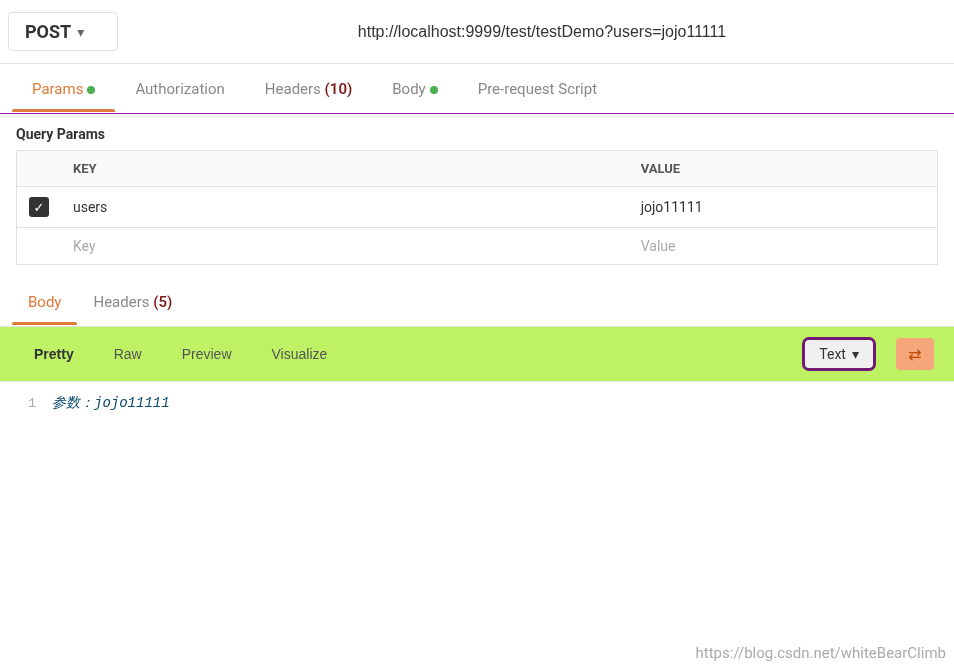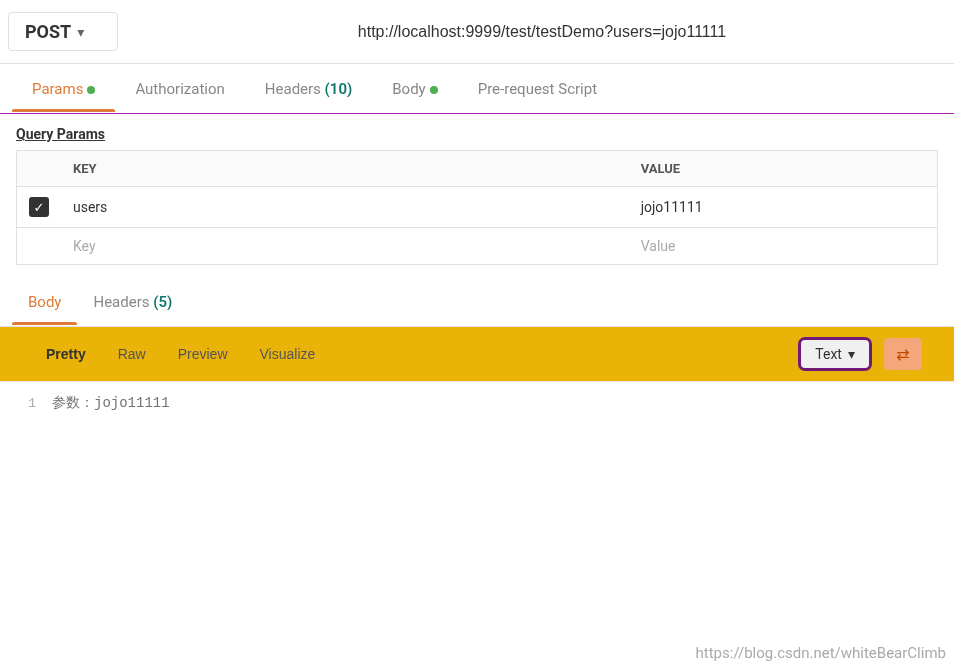--- a/index.html
+++ b/index.html
@@ -83,34 +83,33 @@
     .tab-dot {
       display: inline-block;
       width: 8px;
       height: 8px;
       border-radius: 50%;
       background: #4caf50;
       margin-left: 4px;
       vertical-align: middle;
     }
     .tab-badge {
-      color: #0f766e;
+      color: #7f1d1d;
       font-weight: 600;
     }
 
     
     .query-params-section {
       padding: 12px 16px 0;
     }
     .section-title {
       font-size: 14px;
       font-weight: 700;
       color: #333;
       margin-bottom: 8px;
-      text-decoration: underline;
     }
 
     
     .params-table {
       width: 100%;
       border-collapse: collapse;
       border: 1px solid #e0e0e0;
     }
     .params-table th {
       text-align: left;
@@ -178,24 +177,24 @@
       right: 0;
       height: 3px;
       background: #e07b39;
       border-radius: 2px 2px 0 0;
     }
 
     
     .format-toolbar {
       display: flex;
       align-items: center;
-      padding: 10px 32px;
-      gap: 4px;
+      padding: 10px 20px;
+      gap: 12px;
       border-bottom: 1px solid #e8e8e8;
-      background: #eab308;
+      background: #bef264;
     }
     .format-btn {
       padding: 6px 14px;
       font-size: 14px;
       color: #555;
       background: transparent;
       border: none;
       border-radius: 4px;
       cursor: pointer;
     }
@@ -244,21 +243,22 @@
       font-family: 'Courier New', monospace;
       font-size: 14px;
     }
     .line-number {
       color: #aaa;
       min-width: 20px;
       text-align: right;
       font-size: 13px;
     }
     .code-content {
-      color: #737373;
+      color: #0c4a6e;
+      font-style: italic;
     }
 
     
     .watermark {
       position: fixed;
       bottom: 10px;
       right: 8px;
       font-size: 15px;
       color: #aaa;
     }

